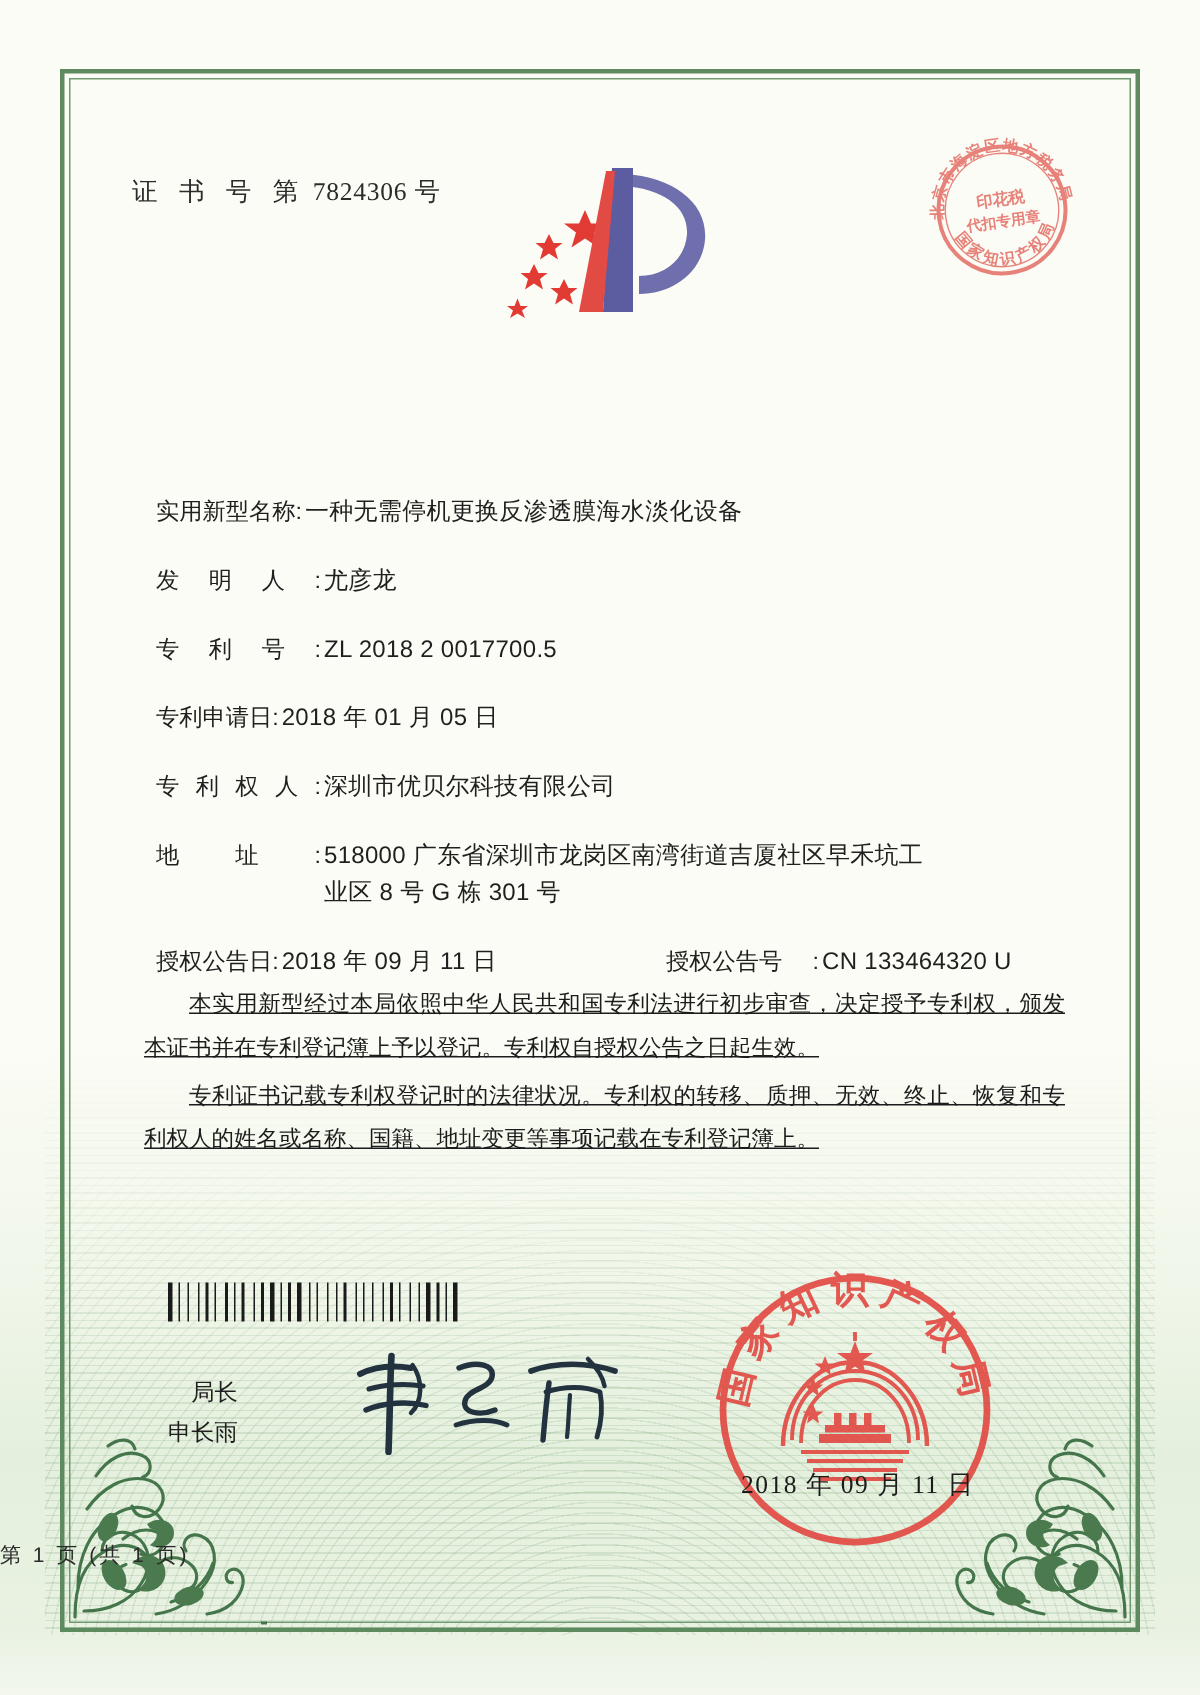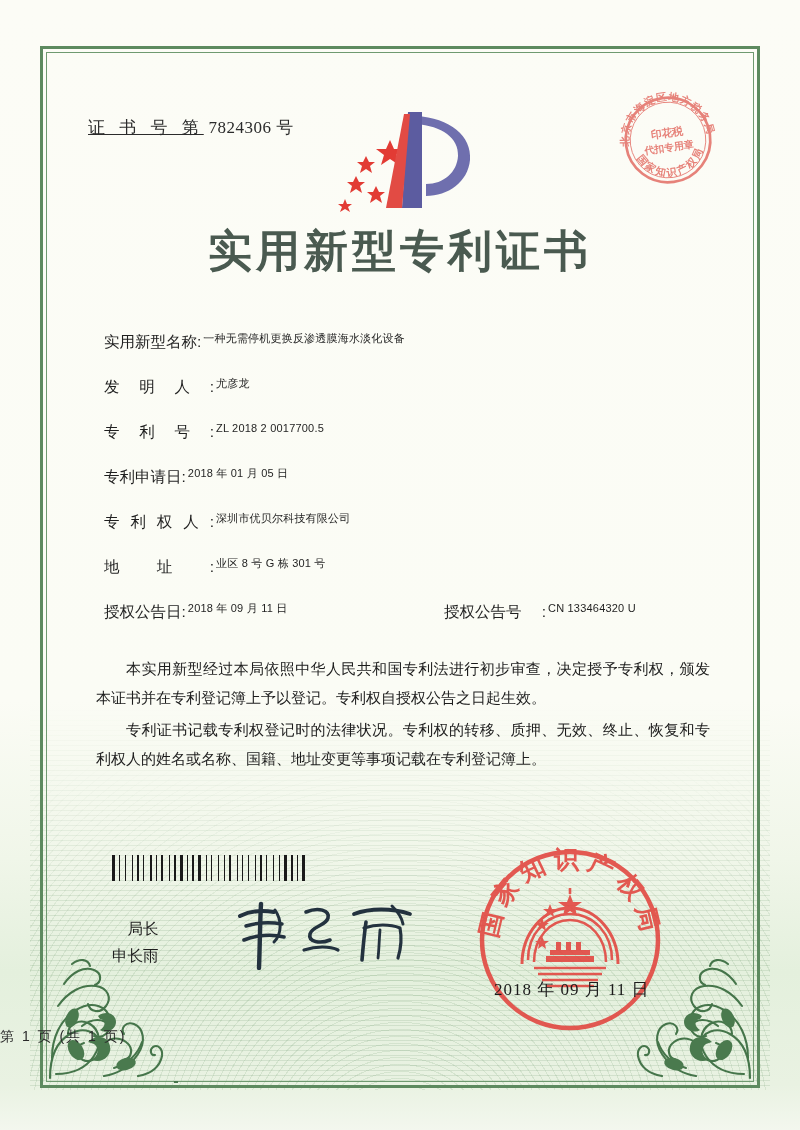--- a/index.html
+++ b/index.html
@@ -81,21 +81,21 @@
 
   
   .cert-no {
     position: absolute;
     left: 88px; top: 116px;
     font-size: 17px;
     color: #2b2b2b;
     letter-spacing: 0.5px;
     white-space: nowrap;
   }
-  .cert-no .lbl { letter-spacing: 5px; text-decoration: underline; }
+  .cert-no .lbl { letter-spacing: 5px; }
 
   .logo {
     position: absolute;
     left: 330px; top: 104px;
     width: 170px; height: 110px;
   }
   .logo svg { display: block; }
 
   .title {
     position: absolute;
@@ -136,21 +136,21 @@
     white-space: nowrap;
     font-family: "Liberation Sans", "DejaVu Sans", sans-serif;
     font-size: 15.5px;
   }
   .lab-6 { width: 112px; display: inline-flex; justify-content: space-between; }
   .lab-5 { width: 112px; display: inline-flex; justify-content: space-between; }
   .colon { margin-right: 2px; }
   .row .value {
     flex: 1 1 auto;
     font-family: "Liberation Sans", "DejaVu Sans", sans-serif;
-    font-size: 11px;
+    font-size: 16px;
     letter-spacing: 0.2px;
   }
   .value-mono {
     font-family: "Liberation Mono", "DejaVu Sans Mono", monospace;
     font-size: 14.5px;
     letter-spacing: 0.6px;
   }
   .addr-line2 { display: block; }
 
   .row-split { display: flex; }
@@ -165,20 +165,21 @@
     width: 614px;
     font-family: "DejaVu Serif", "Liberation Serif", serif;
     font-size: 15px;
     line-height: 1.95;
     color: #1c1c1c;
     text-align: justify;
   }
   .body-text p {
     margin: 0 0 2px 0;
     text-indent: 2em;
+    text-decoration: underline;
   }
 
   
   .barcode {
     position: absolute;
     left: 112px; top: 855px;
     width: 218px; height: 26px;
     display: flex;
     align-items: stretch;
   }
@@ -331,21 +332,20 @@
         </text>
         <text font-family="'Liberation Sans', sans-serif" font-size="11.5" font-weight="bold" fill="#e2685f" letter-spacing="2">
           <textPath href="#dutyBot" startOffset="50%" text-anchor="middle">国家知识产权局</textPath>
         </text>
         <text x="60" y="56" text-anchor="middle" font-family="'Liberation Sans', sans-serif" font-size="12" font-weight="bold" fill="#e2685f">印花税</text>
         <text x="60" y="72" text-anchor="middle" font-family="'Liberation Sans', sans-serif" font-size="11" font-weight="bold" fill="#e2685f">代扣专用章</text>
       </g>
     </svg>
   </div>
 
-  <div class="title">实用新型专利证书</div>
 
   <div class="fields">
 
     <div class="row">
       <span class="label"><span>实用新型名称</span><span class="colon">:</span></span>
       <span class="value">一种无需停机更换反渗透膜海水淡化设备</span>
     </div>
 
     <div class="row">
       <span class="label lab-6">
@@ -383,20 +383,21 @@
       <span class="value">深圳市优贝尔科技有限公司</span>
     </div>
 
     <div class="row">
       <span class="label lab-6">
         <span>地</span>
         <span>址</span>
         <span class="colon">:</span>
       </span>
       <span class="value">
+        <span>518000 广东省深圳市龙岗区南湾街道吉厦社区早禾坑工</span>
         <span class="addr-line2">业区 8 号 G 栋 301 号</span>
       </span>
     </div>
 
     <div class="row row-split">
       <span class="half-left">
         <span class="label"><span>授权公告日</span><span class="colon">:</span></span>
         <span class="value">2018 年 09 月 11 日</span>
       </span>
       <span class="half-right">

